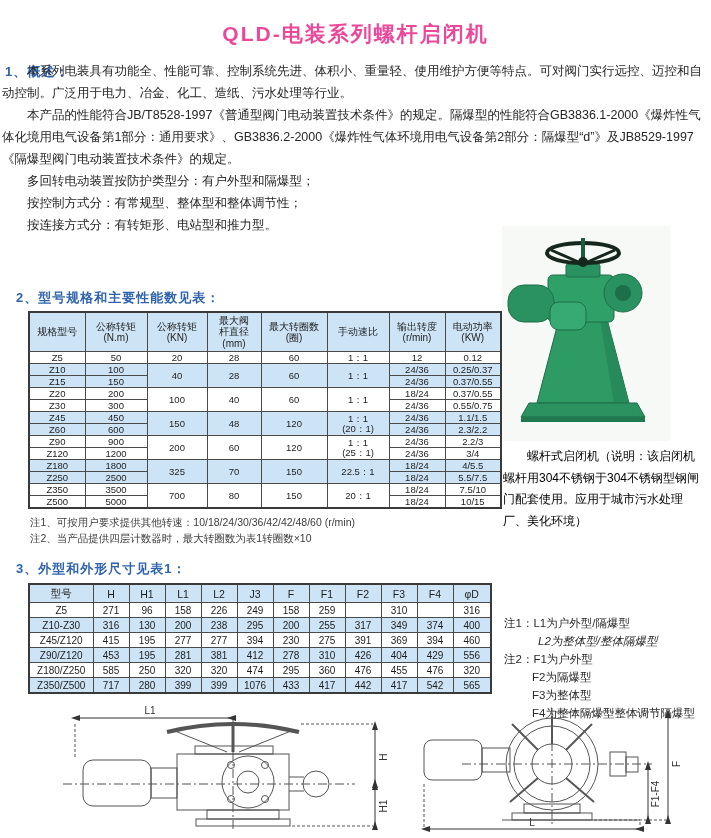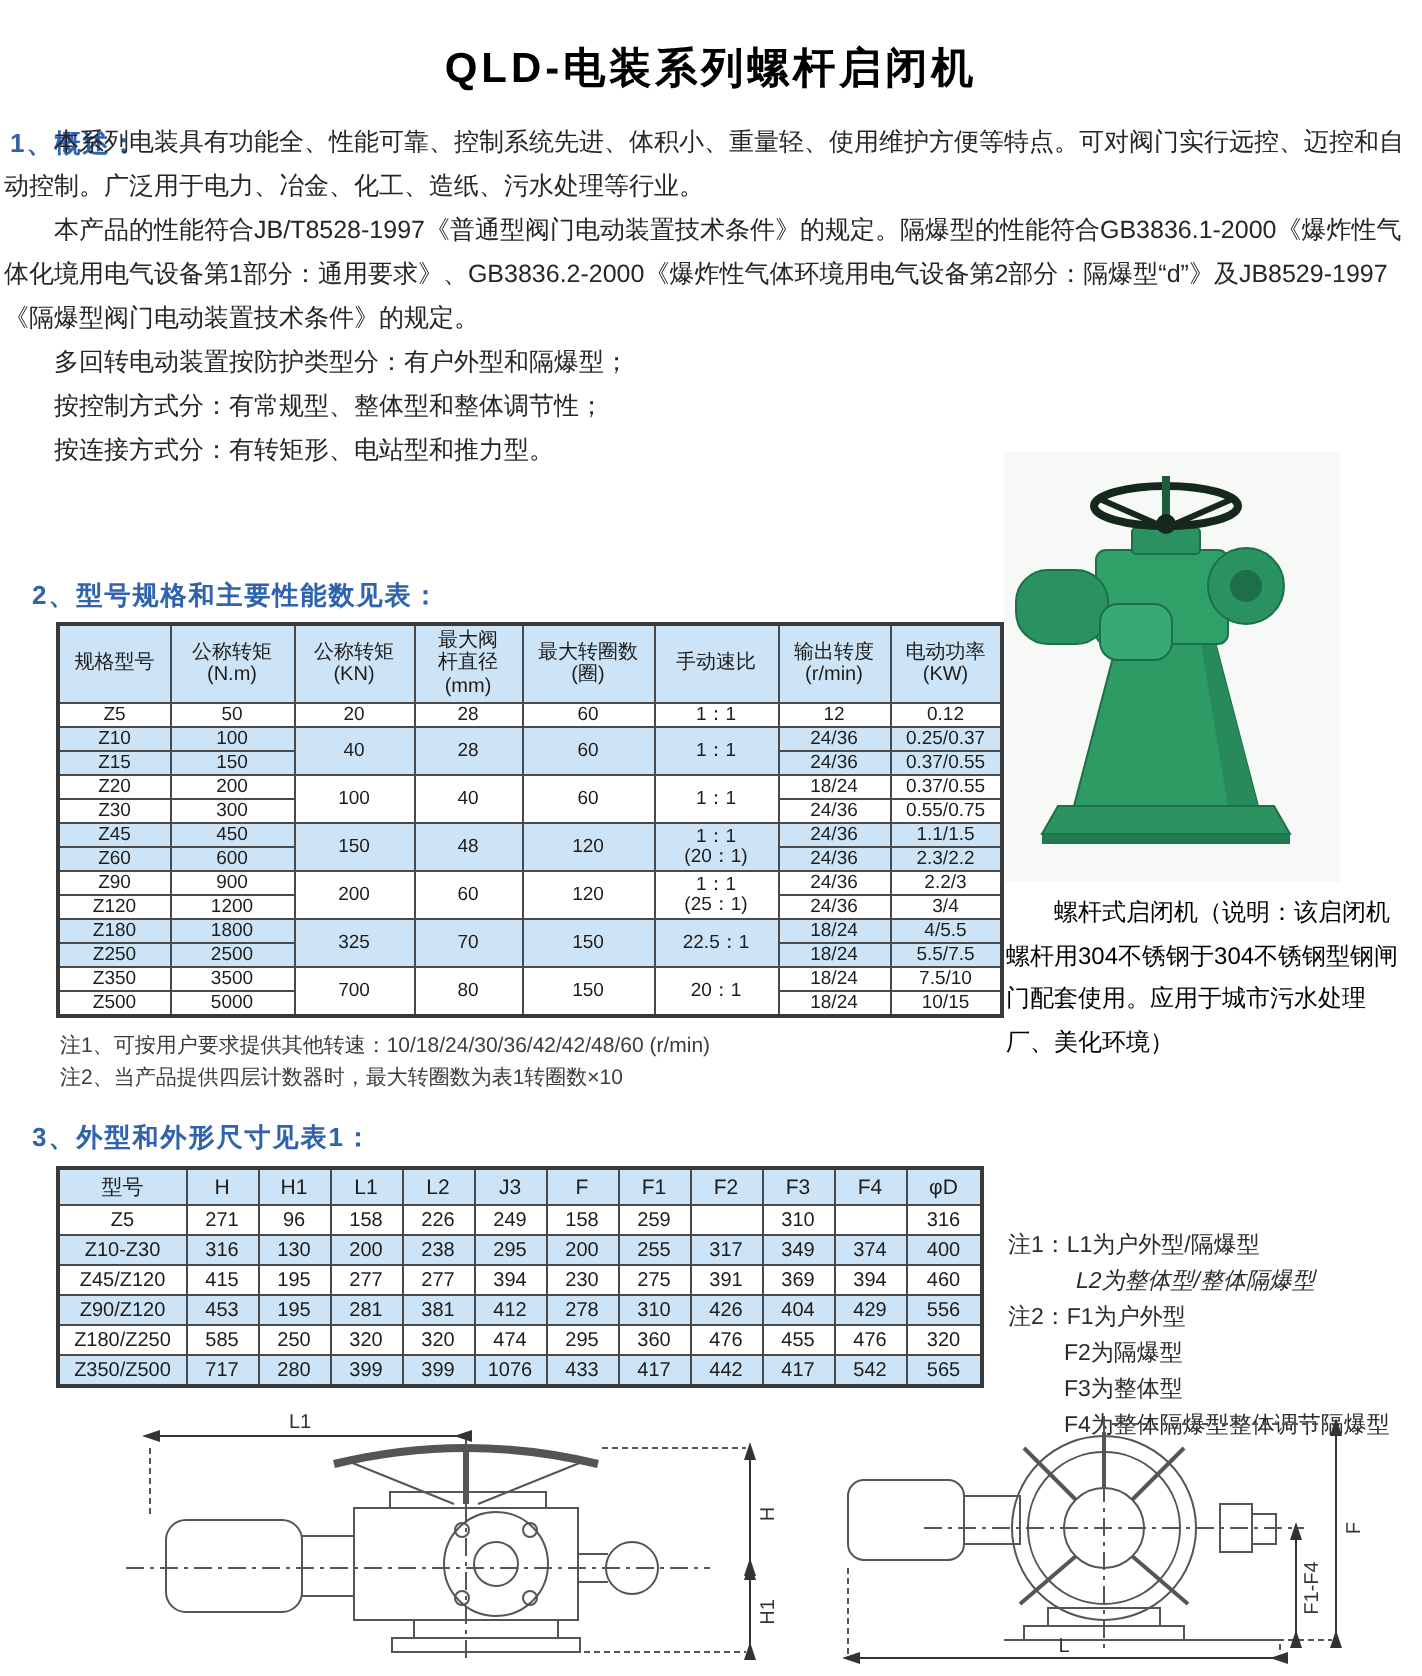--- a/index.html
+++ b/index.html
@@ -1,19 +1,19 @@
 <!DOCTYPE html>
 <html><head>
 <meta charset="utf-8">
 <style>
   html,body{margin:0;padding:0;background:#ffffff;}
   .page{position:relative;width:711px;height:838px;background:#fff;overflow:hidden;
         font-family:"Liberation Sans","DejaVu Sans",sans-serif;}
   .title{position:absolute;top:6px;left:0;width:100%;text-align:center;
-         font-size:21px;font-weight:bold;color:#000000;letter-spacing:2px;}
+         font-size:21px;font-weight:bold;color:#ec4899;letter-spacing:2px;}
   .sec-head{position:absolute;font-size:13px;font-weight:bold;color:#2f63ae;letter-spacing:1px;}
   #s1h{left:5px;top:43px;margin-top:20px;}
   #s2h{left:16px;top:289px;}
   #s3h{left:16px;top:560px;}
   .paras{position:absolute;left:2px;top:60px;width:704px;}
   .paras p{margin:0;text-indent:2em;font-size:12.5px;line-height:22px;color:#262626;}
   .t1{position:absolute;left:28px;top:311px;width:472px;}
   .t2{position:absolute;left:28px;top:583px;width:462px;}
   table{border-collapse:collapse;width:100%;table-layout:fixed;border:2px solid #3a3a3a;}
   th,td{border:1px solid #4a4a4a;text-align:center;vertical-align:middle;

